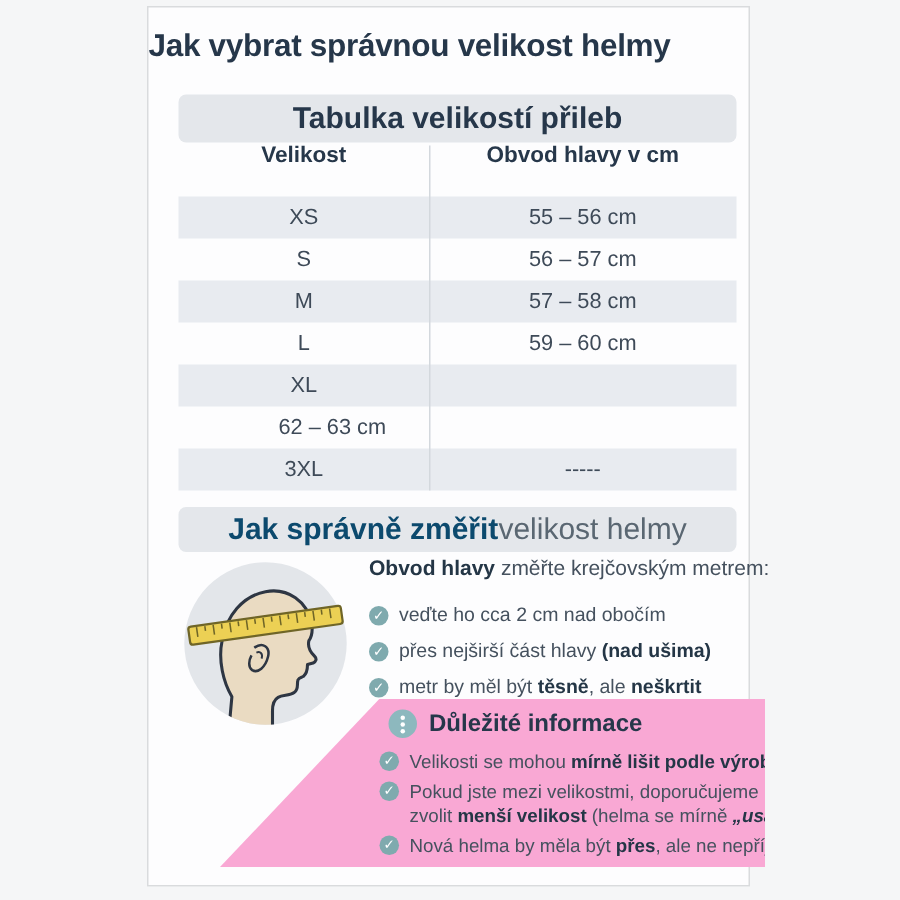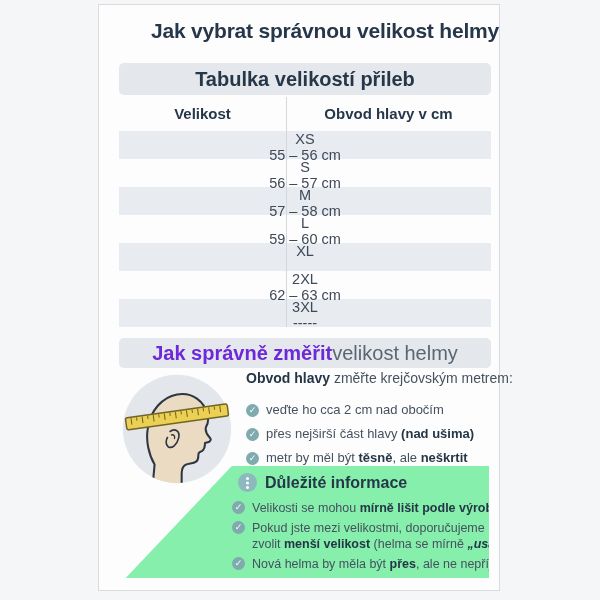--- a/index.html
+++ b/index.html
@@ -1,54 +1,54 @@
 <!DOCTYPE html>
 <html><head>
 <meta charset="utf-8">
 <style>
   html,body{margin:0;padding:0;}
   .stage{position:relative;width:600px;height:600px;background:#f5f6f7;overflow:hidden;
          font-family:"Liberation Sans","DejaVu Sans",sans-serif;}
   .card{position:absolute;left:98px;top:4px;width:402px;height:587px;
         background:#fdfdfe;border:1px solid #d9dbdd;box-sizing:border-box;}
-  .page-title{position:absolute;left:0;top:14px;width:100%;text-align:right;
+  .page-title{position:absolute;left:0;top:14px;width:100%;text-align:left;
         font-size:21px;font-weight:700;color:#26374a;letter-spacing:-0.2px;}
   .band{position:absolute;left:20px;width:372px;height:32px;background:#e4e7eb;
         border-radius:5px;display:flex;align-items:center;justify-content:center;
         font-size:20px;color:#26374a;}
   .band1{top:58px;font-weight:700;}
   .band2{top:333px;height:30px;font-weight:400;color:#5a6772;}
-  .band2 .b{color:#6d28d9;}
+  .band2 .b{color:#0c4a6e;}
   
   .thead{position:absolute;left:20px;top:90px;width:372px;height:36px;display:flex;
-         align-items:center;}
+         }
   .thead .tcell{font-weight:700;color:#26374a;font-size:15px;}
   .tbody{position:absolute;left:20px;top:126px;width:372px;}
-  .trow{display:flex;height:28px;align-items:center;flex-direction:column;}
+  .trow{display:flex;height:28px;align-items:center;}
   .trow.striped{background:#e8ebf0;}
   .tcell{text-align:center;font-size:14.5px;color:#3e4a58;}
   .c0{width:167px;}
   .c1{width:205px;}
   .vdivider{position:absolute;left:187px;top:92px;width:1px;height:230px;background:#d3d8dd;}
   
   .head-illustration{position:absolute;left:22px;top:368px;width:112px;height:112px;}
   .measure-intro{position:absolute;left:147px;top:365px;font-size:14px;color:#45515e;
         white-space:nowrap;}
   .bullets{position:absolute;display:flex;flex-direction:column;}
   .measure-bullets{left:147px;top:393px;}
   .measure-bullets .bullet{height:24px;}
   .bullet{display:flex;align-items:center;gap:7px;font-size:13px;color:#45515e;}
   .check{flex:0 0 13px;width:13px;height:13px;border-radius:50%;background:#7faaae;
         color:#ffffff;font-size:9px;line-height:13px;text-align:center;font-weight:700;}
   .btext{white-space:nowrap;line-height:16px;}
   .b{font-weight:700;color:#243646;}
   .i{font-style:italic;}
   
-  .info-panel{position:absolute;left:20px;top:461px;width:370px;height:112px;
-        background:#86efac;
+  .info-panel{position:absolute;left:41px;top:461px;width:370px;height:112px;
+        background:#f9a8d4;
         clip-path:polygon(30.5% 0%, 100% 0%, 100% 100%, 1.8% 100%);}
   .info-head{position:absolute;left:119px;top:7px;display:flex;align-items:center;gap:8px;}
   .info-title{font-size:16px;font-weight:700;color:#26374a;}
   .info-icon{position:relative;width:19px;height:19px;border-radius:50%;background:#8db8be;}
   .info-icon::after{content:"";position:absolute;left:8px;top:4px;width:3px;height:3px;
         border-radius:50%;background:#fff;box-shadow:0 4.5px 0 #fff,0 9px 0 #fff;}
   .info-bullets{left:113px;top:34px;}
   .info-bullets .bullet{margin-bottom:4px;font-size:12.5px;align-items:flex-start;}
   .info-bullets .check{margin-top:1px;}
 </style>
@@ -80,21 +80,20 @@
           <div class="tcell c1">57 – 58 cm</div>
         </div>
         <div class="trow">
           <div class="tcell c0">L</div>
           <div class="tcell c1">59 – 60 cm</div>
         </div>
         <div class="trow striped">
           <div class="tcell c0">XL</div>
         </div>
         <div class="trow">
-          <div class="tcell c0">2XL</div>
           <div class="tcell c1">62 – 63 cm</div>
         </div>
         <div class="trow striped">
           <div class="tcell c0">3XL</div>
           <div class="tcell c1">-----</div>
         </div>
       </div>
     <div class="vdivider"></div>
 
     <div class="band band2">

